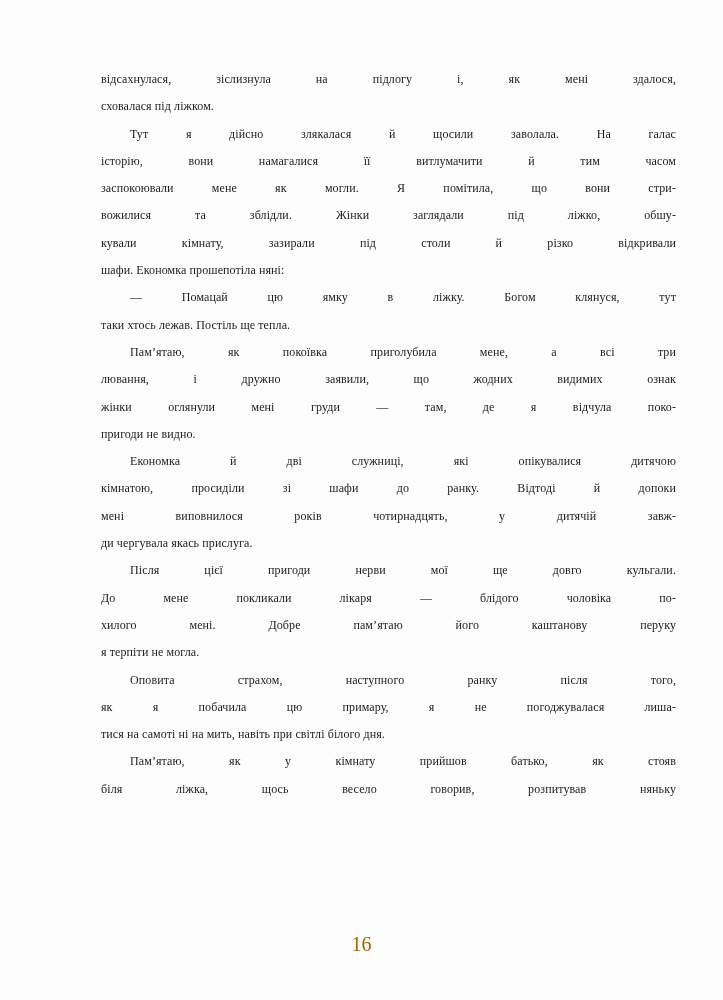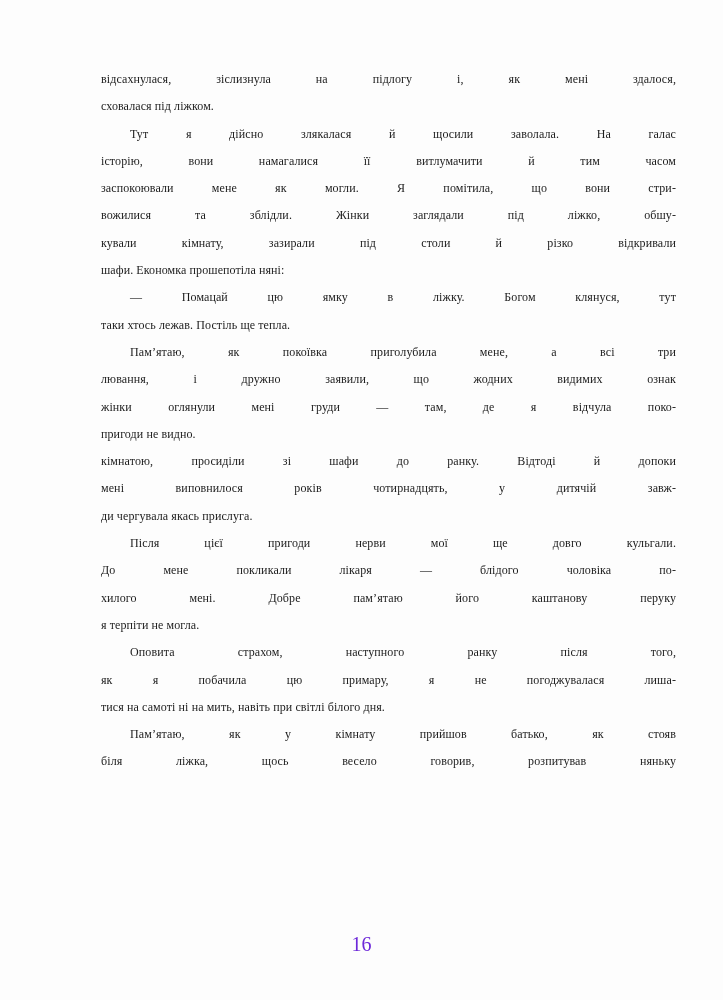--- a/index.html
+++ b/index.html
@@ -38,21 +38,21 @@
   .ln.ind {
     padding-left: 29px;
   }
   .page-number {
     position: absolute;
     left: 0;
     right: 0;
     top: 933px;
     text-align: center;
     font-size: 20px;
-    color: #6d28d9;
+    color: #a16207;
     font-family: Liberation Serif, serif;
   }
 </style>
 </head>
 <body>
 
 <div class="page">
   <div class="text-block">
     <div class="ln">відсахнулася, зіслизнула на підлогу і, як мені здалося,</div>
     <div class="ln end">сховалася під ліжком.</div>
@@ -61,20 +61,21 @@
     <div class="ln">заспокоювали мене як могли. Я помітила, що вони стри-</div>
     <div class="ln">вожилися та зблідли. Жінки заглядали під ліжко, обшу-</div>
     <div class="ln">кували кімнату, зазирали під столи й різко відкривали</div>
     <div class="ln end">шафи. Економка прошепотіла няні:</div>
     <div class="ln ind">— Помацай цю ямку в ліжку. Богом клянуся, тут</div>
     <div class="ln end">таки хтось лежав. Постіль ще тепла.</div>
     <div class="ln ind">Пам’ятаю, як покоївка приголубила мене, а всі три</div>
     <div class="ln">лювання, і дружно заявили, що жодних видимих ознак</div>
     <div class="ln">жінки оглянули мені груди — там, де я відчула поко-</div>
     <div class="ln end">пригоди не видно.</div>
+    <div class="ln ind">Економка й дві служниці, які опікувалися дитячою</div>
     <div class="ln">кімнатою, просиділи зі шафи до ранку. Відтоді й допоки</div>
     <div class="ln">мені виповнилося років чотирнадцять, у дитячій завж-</div>
     <div class="ln end">ди чергувала якась прислуга.</div>
     <div class="ln ind">Після цієї пригоди нерви мої ще довго кульгали.</div>
     <div class="ln">До мене покликали лікаря — блідого чоловіка по-</div>
     <div class="ln">хилого мені. Добре пам’ятаю його каштанову перуку</div>
     <div class="ln end">я терпіти не могла.</div>
     <div class="ln ind">Оповита страхом, наступного ранку після того,</div>
     <div class="ln">як я побачила цю примару, я не погоджувалася лиша-</div>
     <div class="ln end">тися на самоті ні на мить, навіть при світлі білого дня.</div>

